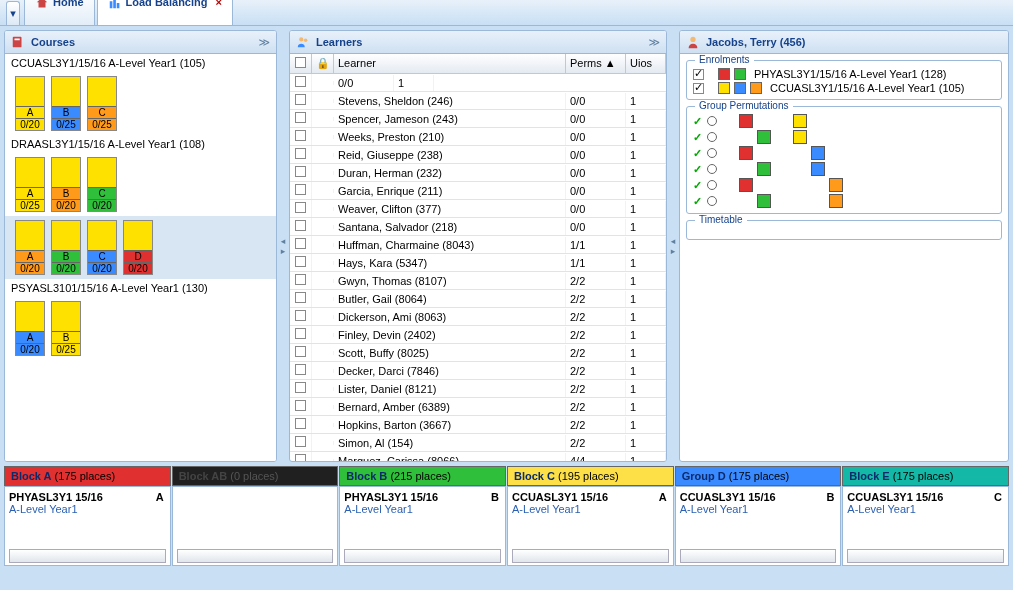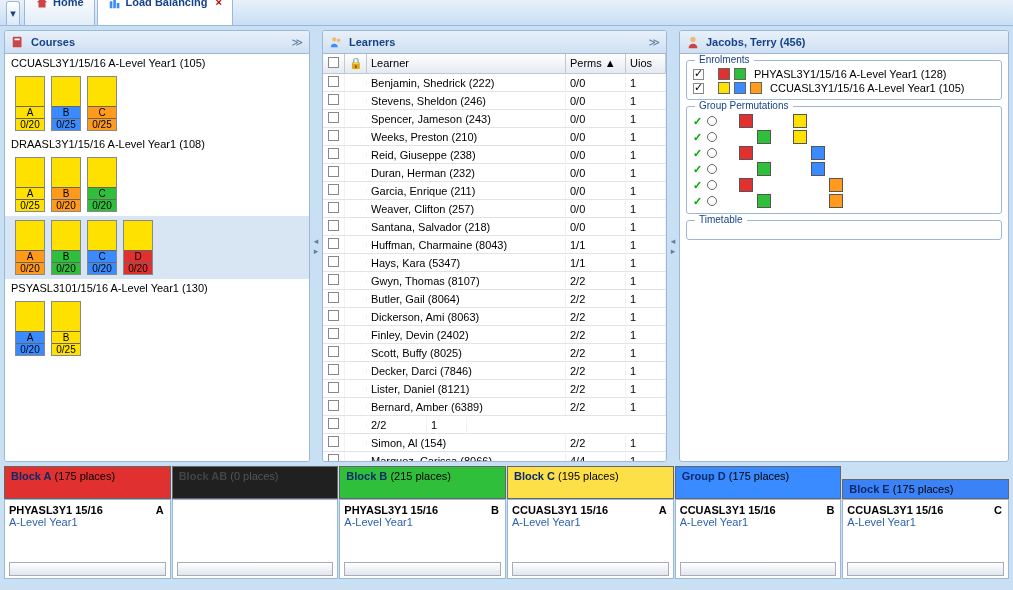--- a/index.html
+++ b/index.html
@@ -6,21 +6,21 @@
 body{background:#c8dff4;width:1013px;height:590px;overflow:hidden;position:relative}
 .tabs{display:flex;height:26px;background:linear-gradient(#e8f1fa,#c8dff4);border-bottom:1px solid #9bb8d8;align-items:flex-end;padding-left:6px}
 .tab{display:flex;align-items:flex-start;gap:4px;padding:4px 10px;height:34px;border:1px solid #9bb8d8;border-bottom:none;border-radius:4px 4px 0 0;background:linear-gradient(#fff,#e2edf8);margin-right:2px;color:#15428b;font-weight:bold}
 .tab.active{background:#fff}
 .tab-drop{width:14px;border:1px solid #9bb8d8;border-bottom:none;border-radius:3px 3px 0 0;background:linear-gradient(#fff,#dce9f5);height:24px;margin-right:4px;display:flex;align-items:center;justify-content:center;color:#15428b}
 .close-x{color:#b00;font-weight:bold;margin-left:4px;cursor:pointer}
 .main{display:flex;height:440px;padding:4px;gap:2px}
 .panel{background:#fff;border:1px solid #9bb8d8;border-radius:3px;display:flex;flex-direction:column;overflow:hidden}
 .panel-hdr{background:linear-gradient(#e8f1fa,#cfe0f2);border-bottom:1px solid #9bb8d8;padding:4px 6px;display:flex;align-items:center;gap:6px;color:#15428b;font-weight:bold}
 .panel-hdr .chev{margin-left:auto;color:#6080a0;font-weight:normal}
-.courses{width:306px}
+.courses{width:273px}
 .learners{flex:1}
 .detail{width:330px}
 .courses-body{overflow:auto;flex:1;background:#fff}
 .course-title{padding:3px 6px;color:#000}
 .course-row{display:flex;gap:6px;padding:4px 10px}
 .course-group.sel{background:#d8e6f4}
 .bar{width:30px;height:55px;border:1px solid #888;display:flex;flex-direction:column;justify-content:flex-end;position:relative;background:#fff}
 .bar-fill{width:100%}
 .bar-lbl{font-size:10px;text-align:center;line-height:11px;border-top:1px solid #666}
 .lrn-body{flex:1;overflow:auto}
@@ -198,21 +198,20 @@
         <div class="lc-chk"><span class="chk"></span></div>
         <div class="lc-sp">🔒</div>
         <div class="lc-name">Learner</div>
         <div class="lc-perm"><span>Perms</span> ▲</div>
         <div class="lc-uio">Uios</div>
       </div>
       <div id="lrn-rows">
           <div class="lrow">
             <div class="lc-chk"><span class="chk"></span></div>
             <div class="lc-sp"></div>
-            <div class="lc-name">Benjamin, Shedrick (222)</div>
             <div class="lc-perm">0/0</div>
             <div class="lc-uio">1</div>
           </div>
           <div class="lrow">
             <div class="lc-chk"><span class="chk"></span></div>
             <div class="lc-sp"></div>
             <div class="lc-name">Stevens, Sheldon (246)</div>
             <div class="lc-perm">0/0</div>
             <div class="lc-uio">1</div>
           </div>
@@ -247,21 +246,21 @@
           <div class="lrow">
             <div class="lc-chk"><span class="chk"></span></div>
             <div class="lc-sp"></div>
             <div class="lc-name">Garcia, Enrique (211)</div>
             <div class="lc-perm">0/0</div>
             <div class="lc-uio">1</div>
           </div>
           <div class="lrow">
             <div class="lc-chk"><span class="chk"></span></div>
             <div class="lc-sp"></div>
-            <div class="lc-name">Weaver, Clifton (257)</div>
+            <div class="lc-name">Weaver, Clifton (377)</div>
             <div class="lc-perm">0/0</div>
             <div class="lc-uio">1</div>
           </div>
           <div class="lrow">
             <div class="lc-chk"><span class="chk"></span></div>
             <div class="lc-sp"></div>
             <div class="lc-name">Santana, Salvador (218)</div>
             <div class="lc-perm">0/0</div>
             <div class="lc-uio">1</div>
           </div>
@@ -331,20 +330,21 @@
           <div class="lrow">
             <div class="lc-chk"><span class="chk"></span></div>
             <div class="lc-sp"></div>
             <div class="lc-name">Bernard, Amber (6389)</div>
             <div class="lc-perm">2/2</div>
             <div class="lc-uio">1</div>
           </div>
           <div class="lrow">
             <div class="lc-chk"><span class="chk"></span></div>
             <div class="lc-sp"></div>
+            <div class="lc-name">Hopkins, Barton (3667)</div>
             <div class="lc-perm">2/2</div>
             <div class="lc-uio">1</div>
           </div>
           <div class="lrow">
             <div class="lc-chk"><span class="chk"></span></div>
             <div class="lc-sp"></div>
             <div class="lc-name">Simon, Al (154)</div>
             <div class="lc-perm">2/2</div>
             <div class="lc-uio">1</div>
           </div>
@@ -467,21 +467,21 @@
     </div>
   </div>
 </div>
 
 <div class="blocks" id="blk-hdrs">
     <div class="blk-hdr" style="background: rgb(224, 48, 48);"><b style="">Block A</b> <span>(175 places)</span></div>
     <div class="blk-hdr" style="background: rgb(32, 32, 32); color: rgb(85, 85, 85);"><b style="color:#444">Block AB</b> <span>(0 places)</span></div>
     <div class="blk-hdr" style="background: rgb(47, 191, 58);"><b style="">Block B</b> <span>(215 places)</span></div>
     <div class="blk-hdr" style="background: #fde047;"><b style="">Block C</b> <span>(195 places)</span></div>
     <div class="blk-hdr" style="background: rgb(58, 139, 255);"><b style="">Group D</b> <span>(175 places)</span></div>
-    <div class="blk-hdr" style="background: #3b82f6; margin-top: 13px;"><b style="">Block E</b> <span>(175 places)</span></div>
+    <div class="blk-hdr" style="background: #14b8a6;"><b style="">Block E</b> <span>(175 places)</span></div>
   </div>
 <div class="blk-body" id="blk-cells">
     <div class="blk-cell">
       <div class="code">PHYASL3Y1 15/16</div>
       <div class="sub">A-Level Year1</div>
       <div class="letter">A</div>
       <div class="dd"></div>
     </div>
     <div class="blk-cell">
       <div class="dd"></div>

